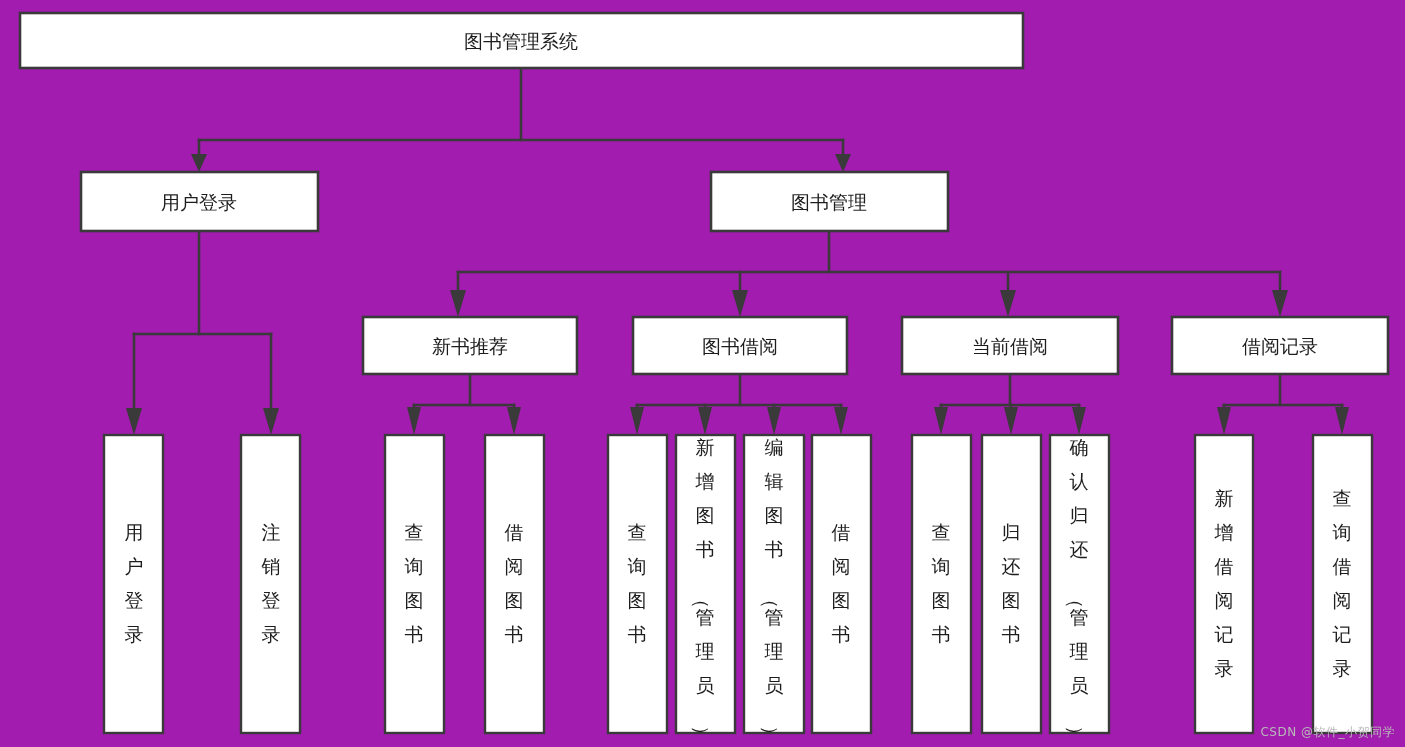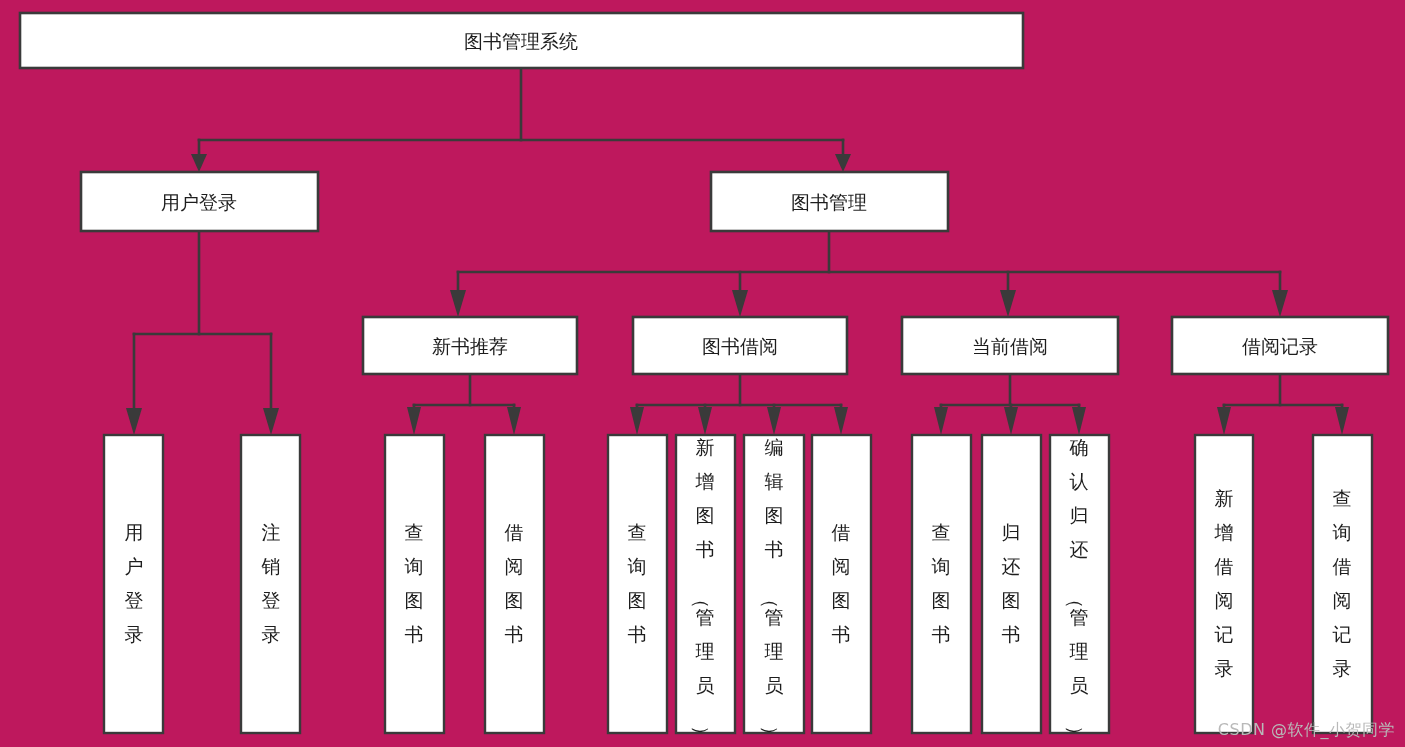--- a/index.html
+++ b/index.html
@@ -10,21 +10,21 @@
   body {
     width: 1405px;
     height: 747px;
     font-family: "DejaVu Sans", "Liberation Sans", sans-serif;
     overflow: hidden;
   }
   #diagram-root {
     position: relative;
     width: 1405px;
     height: 747px;
-    background: #be185d;
+    background: #a21caf;
   }
   svg#flowchart {
     display: block;
     width: 1405px;
     height: 747px;
   }
   .node-box {
     fill: #ffffff;
     stroke: #3a3a3a;
     stroke-width: 2.6;
@@ -51,21 +51,21 @@
   }
   .arrow-head {
     fill: #3a3a3a;
     stroke: none;
   }
   .watermark {
     position: absolute;
     right: 10px;
     bottom: 6px;
     font-family: "DejaVu Sans", "Liberation Sans", sans-serif;
-    font-size: 16px;
+    font-size: 12px;
     color: #b9b9b9;
     letter-spacing: 0.5px;
     white-space: nowrap;
     pointer-events: none;
   }
 </style>
 </head>
 <body>
 
 <div id="diagram-root">

